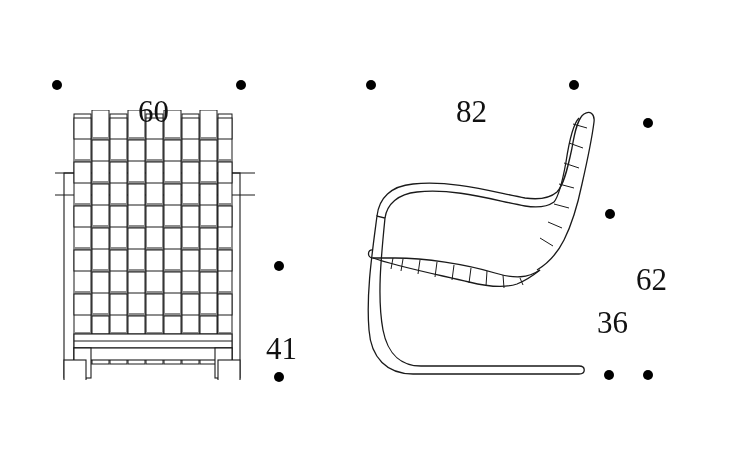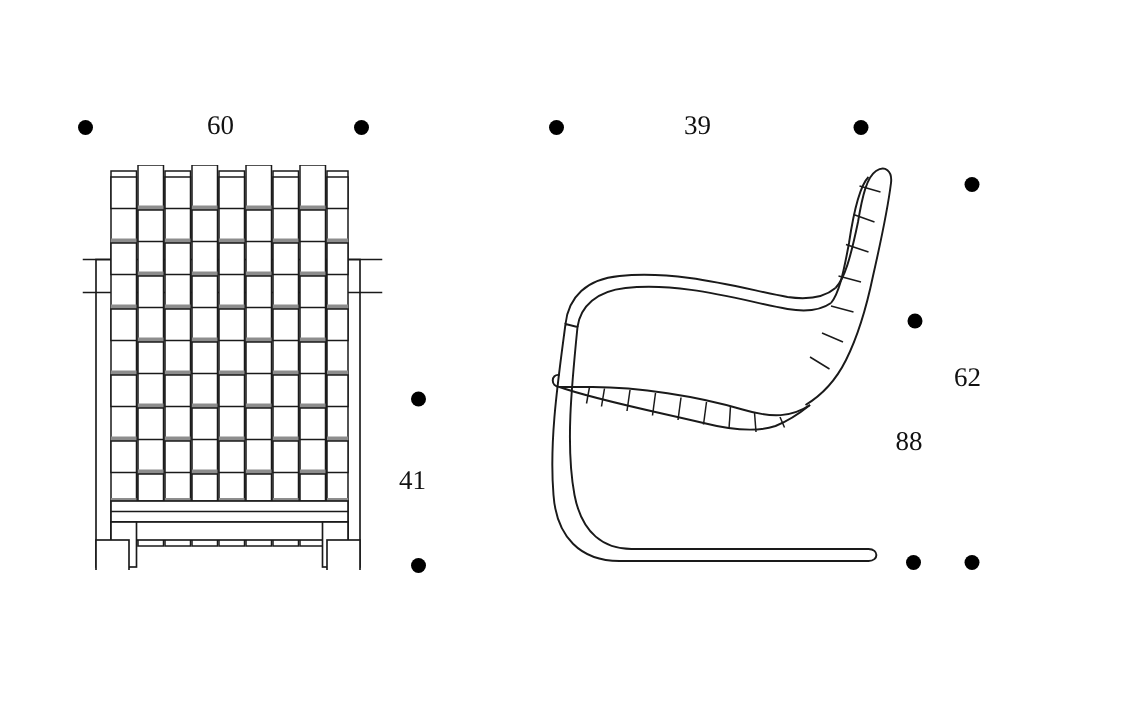--- a/index.html
+++ b/index.html
@@ -12,23 +12,24 @@
     width: 750px;
     height: 474px;
     background: #ffffff;
     overflow: hidden;
     font-family: "Liberation Serif", "DejaVu Serif", serif;
   }
   .dim-label {
     position: absolute;
     color: #111111;
     font-family: "Liberation Serif", "DejaVu Serif", serif;
-    font-size: 18px;
+    font-size: 31px;
     line-height: 25px;
     white-space: nowrap;
+    margin-top: 28px;
     -webkit-font-smoothing: antialiased;
   }
   .dim-dot {
     position: absolute;
     background: #000000;
     border-radius: 50%;
   }
   .view-svg {
     position: absolute;
     display: block;
@@ -266,27 +267,27 @@
       <line class="thin" x1="89" y1="157" x2="87" y2="172"></line>
       <line class="thin" x1="106" y1="160" x2="104" y2="175"></line>
       <line class="thin" x1="122" y1="163" x2="121" y2="178"></line>
       <line class="thin" x1="138" y1="167" x2="139" y2="180"></line>
       <line class="thin" x1="155" y1="170" x2="158" y2="177"></line>
     </g>
   </svg>
 
   <div class="dim-label" style="left:138px; top:71px;">60</div>
 
-  <div class="dim-label" style="left:456px; top:71px;">39</div>
+  <div class="dim-label" style="left:456px; top:71px;">82</div>
 
   <div class="dim-label" style="left:266px; top:308px;">41</div>
 
   <div class="dim-label" style="left:636px; top:239px;">62</div>
 
-  <div class="dim-label" style="left:597px; top:282px;">88</div>
+  <div class="dim-label" style="left:597px; top:282px;">36</div>
 
   <div class="dim-dot" style="left:52px;  top:80px;  width:10px; height:10px;"></div>
   <div class="dim-dot" style="left:236px; top:80px;  width:10px; height:10px;"></div>
   <div class="dim-dot" style="left:366px; top:80px;  width:10px; height:10px;"></div>
   <div class="dim-dot" style="left:569px; top:80px;  width:10px; height:10px;"></div>
   <div class="dim-dot" style="left:643px; top:118px; width:10px; height:10px;"></div>
   <div class="dim-dot" style="left:605px; top:209px; width:10px; height:10px;"></div>
   <div class="dim-dot" style="left:274px; top:261px; width:10px; height:10px;"></div>
   <div class="dim-dot" style="left:274px; top:372px; width:10px; height:10px;"></div>
   <div class="dim-dot" style="left:604px; top:370px; width:10px; height:10px;"></div>

